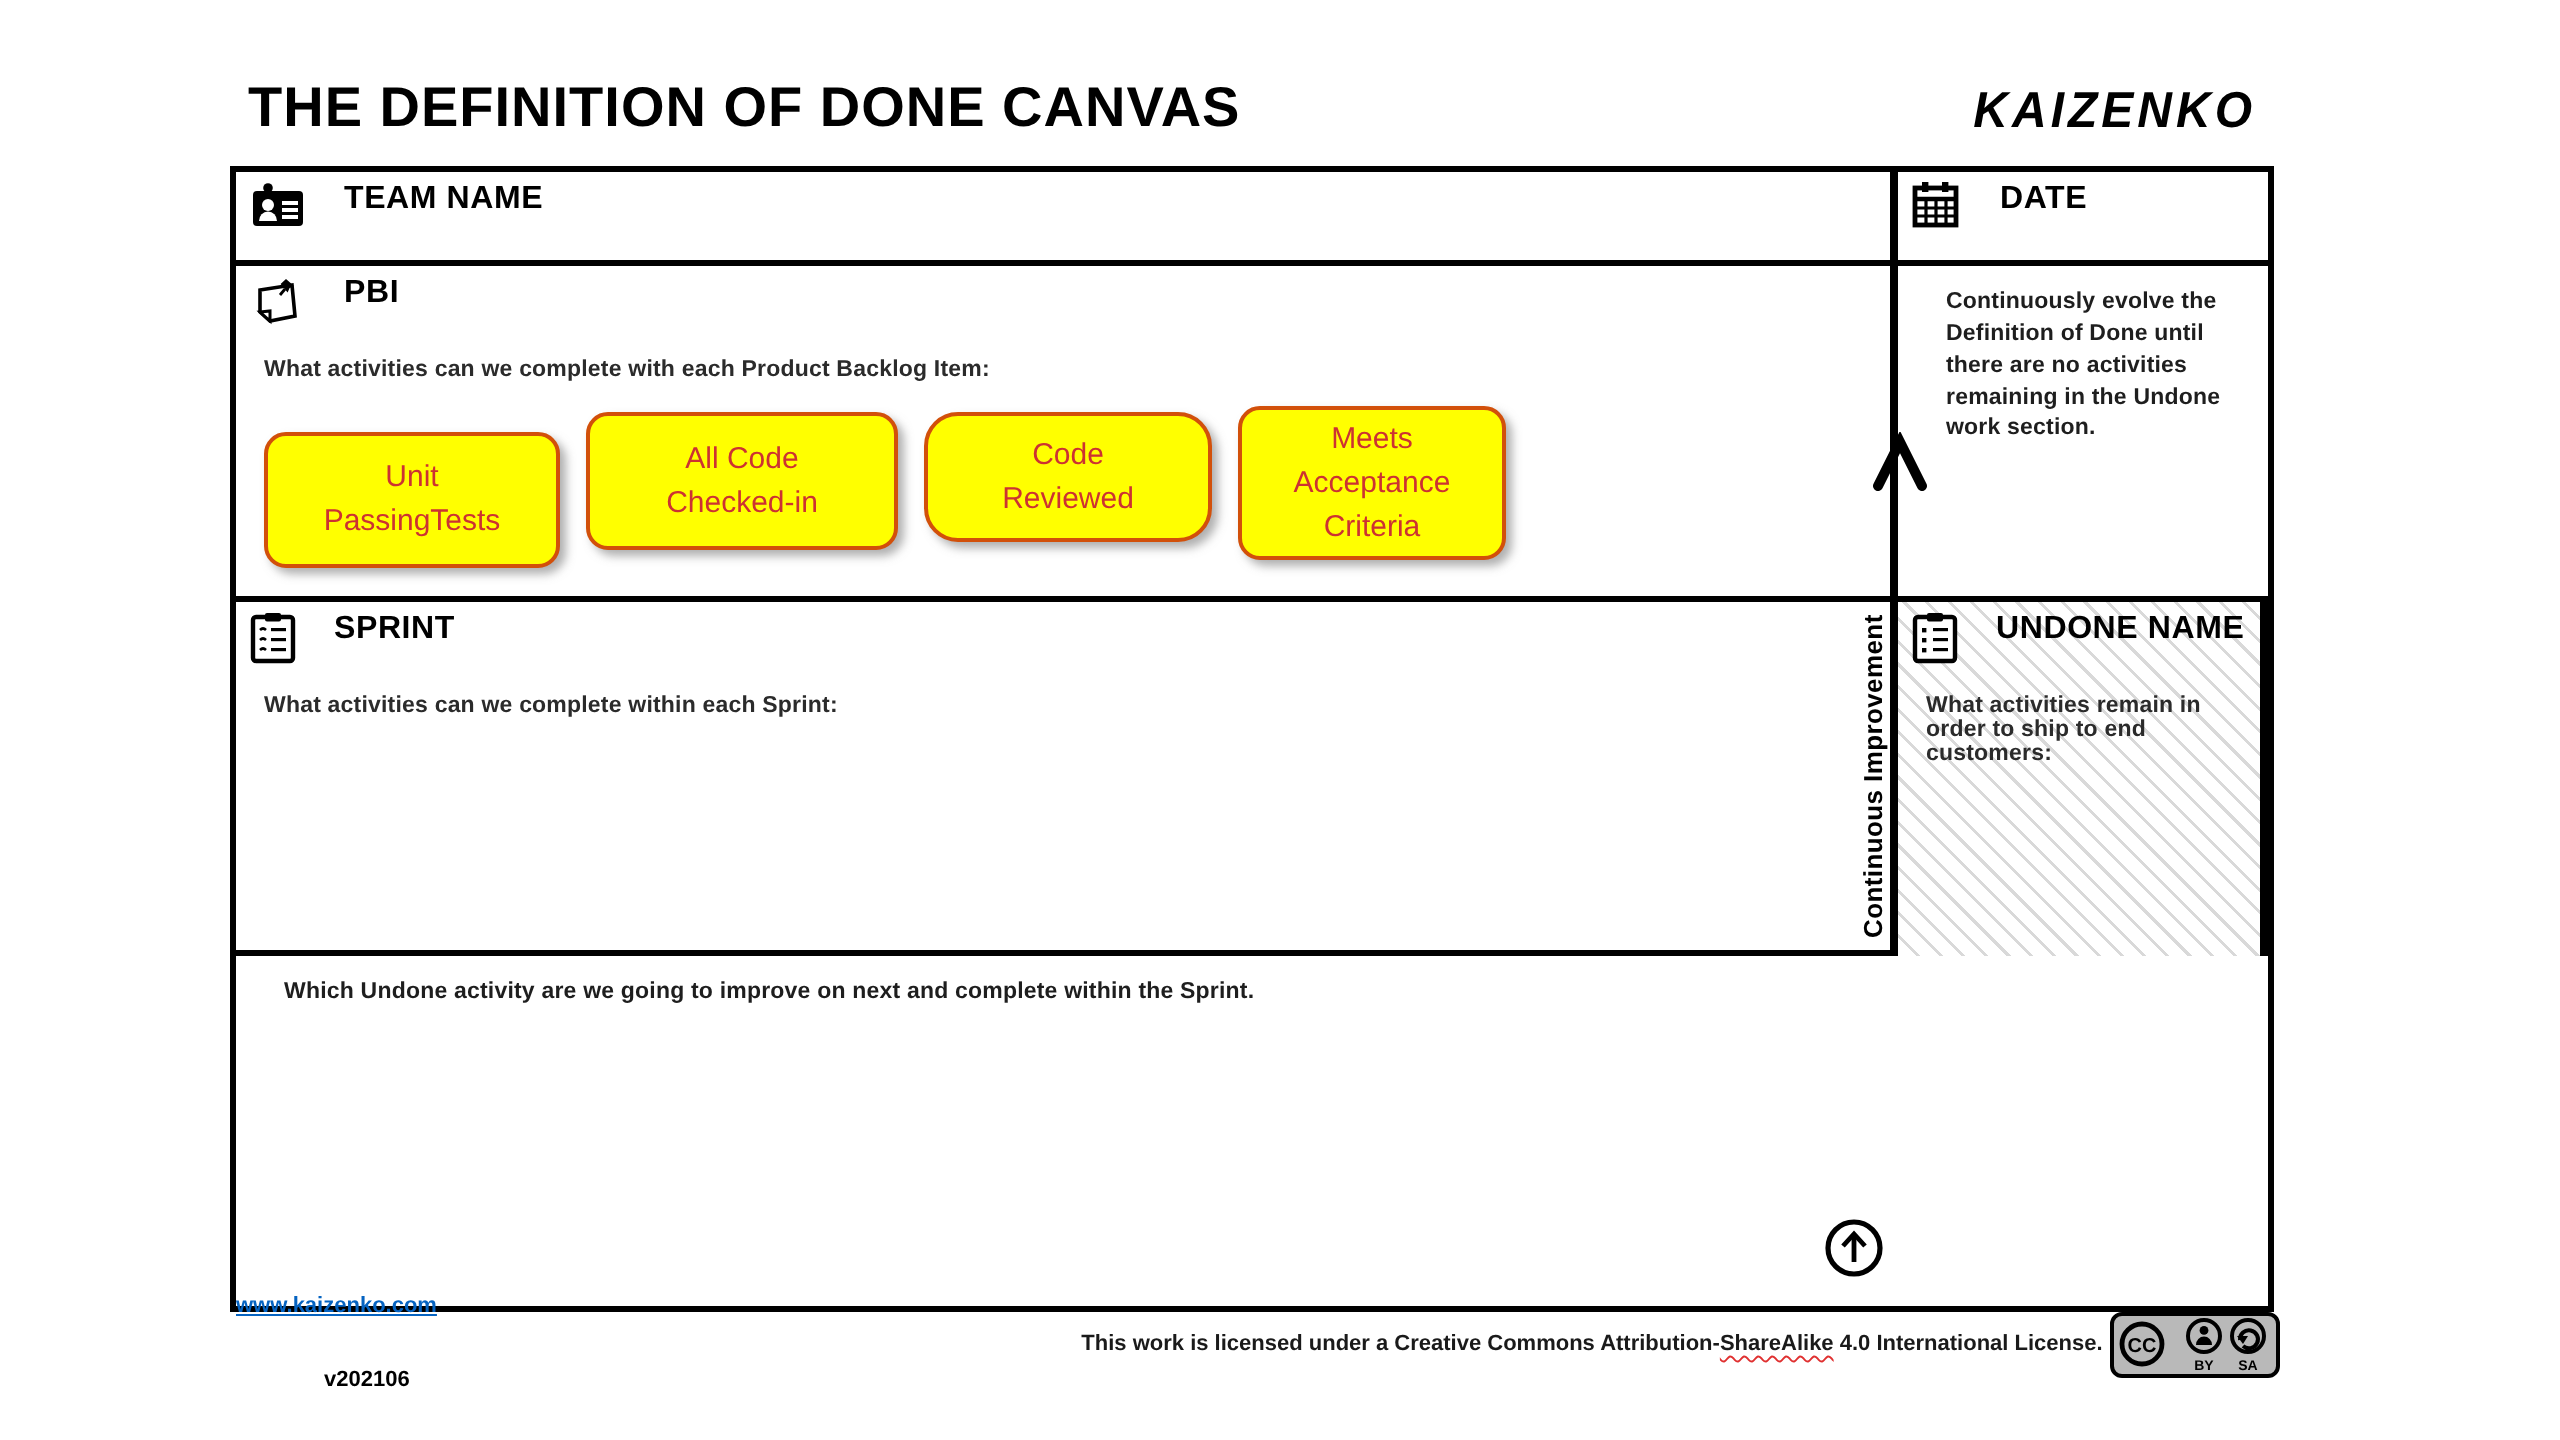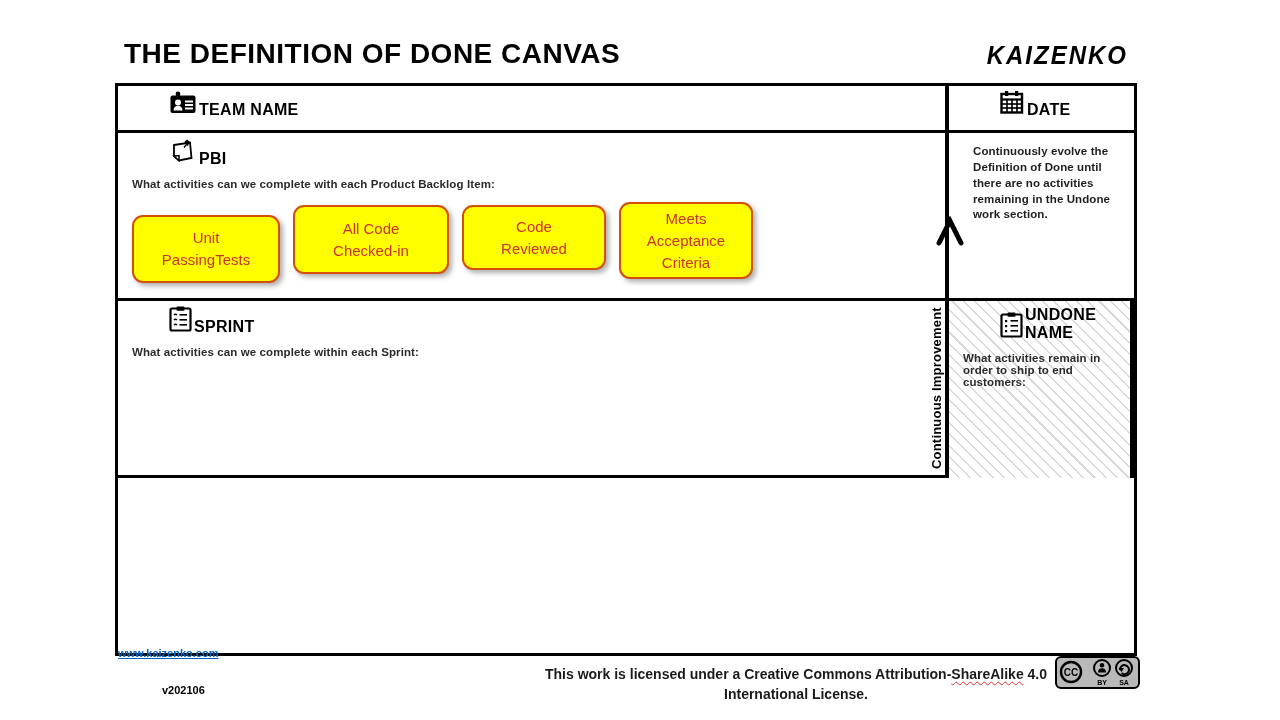--- a/index.html
+++ b/index.html
@@ -29,21 +29,21 @@
     border: 3px solid #000;
     display: grid;
     grid-template-columns: 831px 185px;
     grid-template-rows: 47px 168px 177px 175px;
     background: #fff;
   }
   .cell { position: relative; background: #fff; }
   .b-bottom { border-bottom: 3px solid #000; }
   .b-right  { border-right: 4px solid #000; }
 
-  .sec-head { display: flex; align-items: flex-end; gap: 2px; padding: 5px 0 0 7px; margin-left: 44px; }
+  .sec-head { display: flex; align-items: flex-start; gap: 19px; padding: 5px 0 0 7px; }
   .sec-head .label { font-size: 16px; font-weight: bold; letter-spacing: 0.3px; }
   .prompt {
     margin: 10px 0 0 14px;
     font-size: 11.5px; font-weight: bold; color: #2b2b2b; letter-spacing: 0.1px;
   }
   
   .notes-row {
     display: flex; align-items: flex-start; gap: 13px;
     margin: 12px 0 0 14px;
   }
@@ -53,21 +53,21 @@
     color: #cc3232;
     border-radius: 11px;
     font-size: 15px; line-height: 1.45; text-align: center;
     white-space: pre-line;
     display: flex; align-items: center; justify-content: center;
     padding: 4px 8px;
     box-shadow: 3px 3px 5px rgba(110,110,110,0.55);
   }
   .note-0 { width: 148px; min-height: 68px; margin-top: 13px; }
   .note-1 { width: 156px; min-height: 69px; margin-top: 3px; }
-  .note-2 { width: 144px; min-height: 65px; margin-top: 3px; }
+  .note-2 { width: 144px; min-height: 65px; margin-top: 3px; border-radius: 17px; }
   .note-3 { width: 134px; min-height: 71px; margin-top: 0; }
   
   .side-note {
     padding: 11px 10px 0 24px;
     font-size: 11.5px; font-weight: bold; color: #1e1e1e; line-height: 1.38;
     letter-spacing: 0.1px;
   }
   .circle-arrow { position: absolute; right: 6px; bottom: 8px; }
   
   .vertical-label {
@@ -84,21 +84,21 @@
   }
   
   .site-link {
     position: absolute; left: 118px; top: 647px;
     font-size: 11px; font-weight: bold; color: #0563c1;
     text-decoration: underline; cursor: pointer;
   }
   .version { position: absolute; left: 118px; top: 684px; font-size: 11px; font-weight: bold; margin-left: 44px; }
   .license {
     position: absolute; left: 540px; top: 665px; width: 512px;
-    text-align: center; font-size: 14px; font-weight: bold;
+    text-align: center; font-size: 11px; font-weight: bold;
     color: #1a1a1a; line-height: 1.4;
   }
   .license a, .license .url {
     color: #0563c1; text-decoration: underline; cursor: pointer; font-weight: bold;
   }
   .squiggle {
     text-decoration: underline wavy #e03030 1px;
     text-underline-offset: 2px;
   }
   .cc-badge {
@@ -219,20 +219,30 @@
           <rect x="10.5" y="13" width="7.5" height="1.6" fill="#000"></rect>
           <rect x="5" y="18" width="2.2" height="2.2" fill="#000"></rect>
           <rect x="10.5" y="18" width="7.5" height="1.6" fill="#000"></rect>
         </svg>
       </span>
       <span class="label">UNDONE NAME</span>
     </div>
     <div class="prompt">What activities remain in order to ship to end customers:</div>
   </div>
 
+  <div class="cell">
+    <div class="side-note">Which Undone activity are we going to improve on next and complete within the Sprint.</div>
+    <span class="circle-arrow">
+      <svg width="32" height="32" viewBox="0 0 32 32">
+        <circle cx="16" cy="16" r="13" fill="none" stroke="#000" stroke-width="2.6"></circle>
+        <line x1="16" y1="23" x2="16" y2="10" stroke="#000" stroke-width="2.4"></line>
+        <path d="M10.5,15 L16,9 L21.5,15" fill="none" stroke="#000" stroke-width="2.4"></path>
+      </svg>
+    </span>
+  </div>
 
   <span class="divider-arrowhead">
     <svg width="30" height="32" viewBox="0 0 30 32">
       <path d="M4,27 L15,5 L26,27" fill="none" stroke="#000" stroke-width="5" stroke-linecap="round" stroke-linejoin="miter"></path>
     </svg>
   </span>
 </div>
 
 <a class="site-link" href="#">www.kaizenko.com</a>
 <div class="version">v202106</div>

